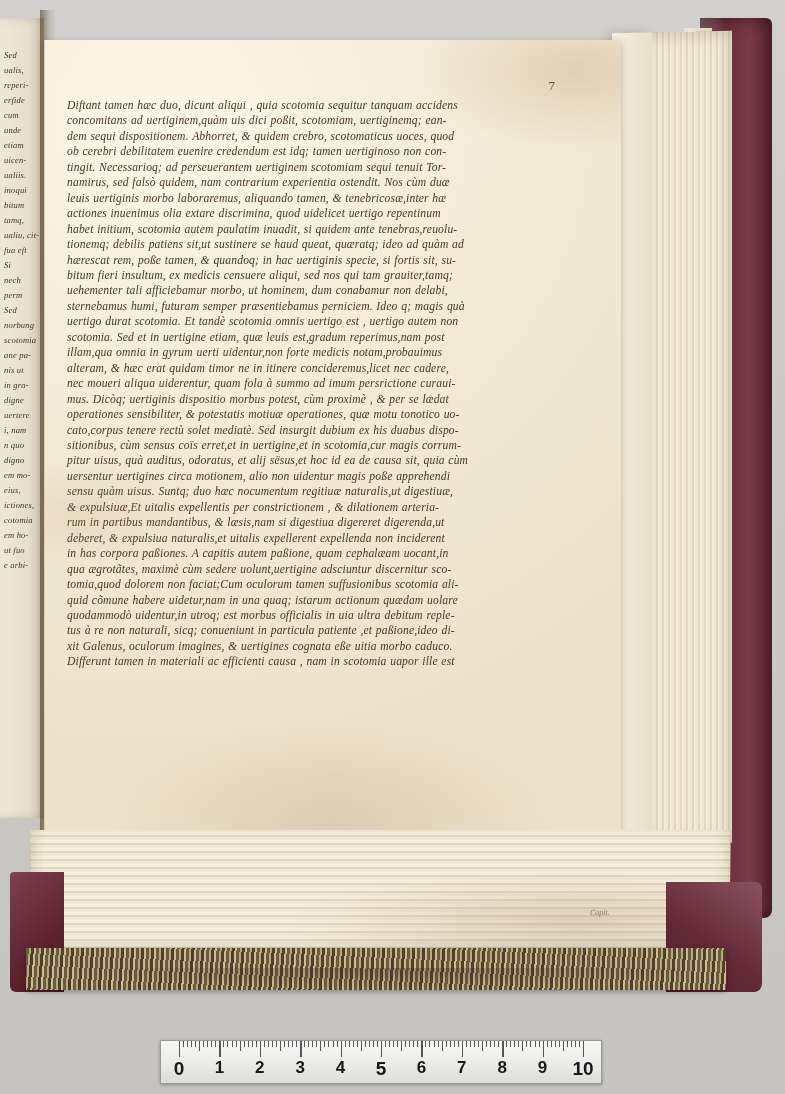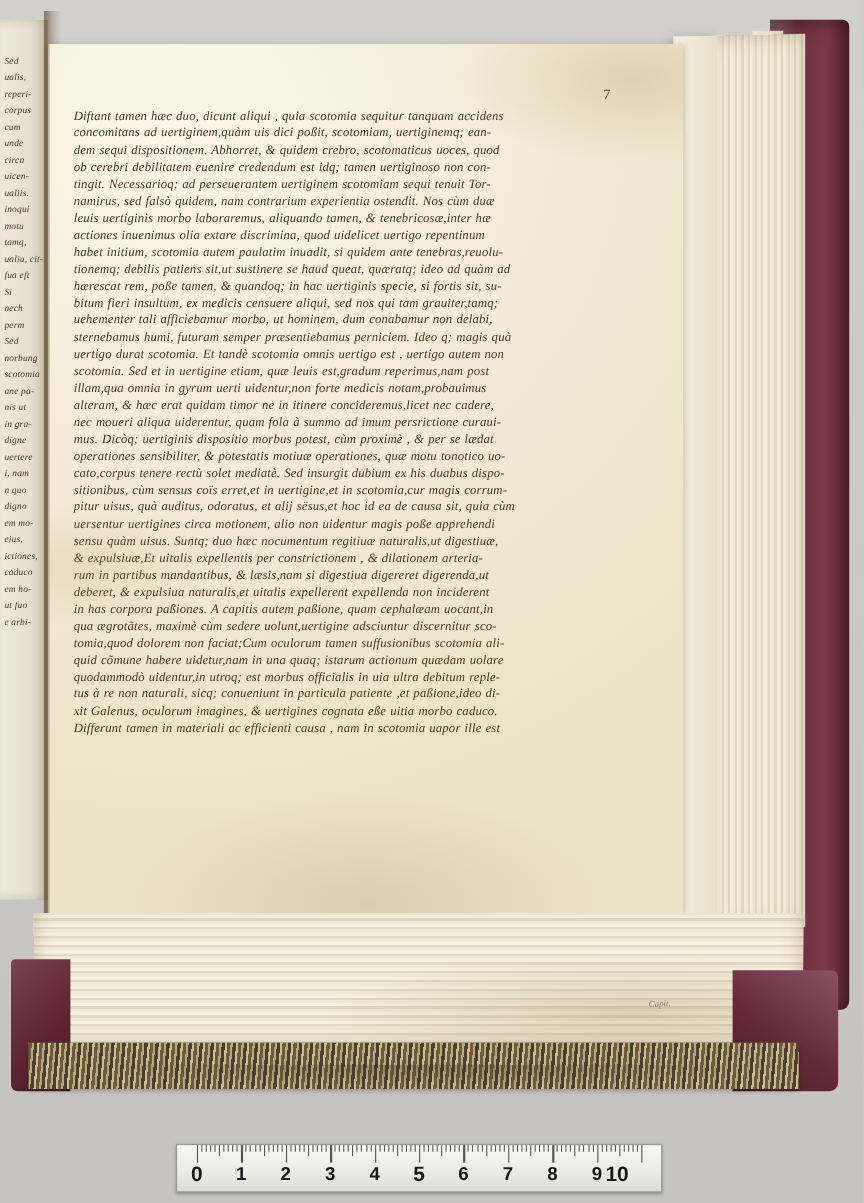--- a/index.html
+++ b/index.html
@@ -285,49 +285,49 @@
 <div id="stage">
   <div class="backdrop"></div>
 
   <div class="book">
 
     <div class="left-page">
       <div class="snips">
         <div>Sed</div>
         <div>ualis,</div>
         <div>reperi-</div>
-        <div>corpus</div>
+        <div>erfide</div>
         <div>cum</div>
         <div>unde</div>
-        <div>circa</div>
+        <div>etiam</div>
         <div>uicen-</div>
         <div>ualiis.</div>
         <div>inoqui</div>
-        <div>motu</div>
+        <div>bitum</div>
         <div>tamq,</div>
         <div>ualiu, cit-</div>
         <div>fua eft</div>
         <div>Si</div>
         <div>nech</div>
         <div>perm</div>
         <div>Sed</div>
         <div>norbung</div>
         <div>scotomia</div>
         <div>ane pa-</div>
         <div>nis ut</div>
         <div>in gra-</div>
         <div>digne</div>
         <div>uertere</div>
         <div>i, nam</div>
         <div>n quo</div>
         <div>digno</div>
         <div>em mo-</div>
         <div>eius,</div>
         <div>ictiones,</div>
-        <div>caduco</div>
+        <div>cotomia</div>
         <div>em ho-</div>
         <div>ut fuo</div>
         <div>e arbi-</div>
       </div>
     </div>
 
     <div class="gutter"></div>
 
     <div class="cover-right">
       <div class="flyleaf"></div>
@@ -498,16 +498,16 @@
         <div class="lab big" style="left: 18px;">0</div>
         <div class="lab" style="left: 58.4px;">1</div>
         <div class="lab" style="left: 98.8px;">2</div>
         <div class="lab" style="left: 139.2px;">3</div>
         <div class="lab" style="left: 179.6px;">4</div>
         <div class="lab big" style="left: 220px;">5</div>
         <div class="lab" style="left: 260.4px;">6</div>
         <div class="lab" style="left: 300.8px;">7</div>
         <div class="lab" style="left: 341.2px;">8</div>
         <div class="lab" style="left: 381.6px;">9</div>
-        <div class="lab big" style="left: 400px;">10</div>
+        <div class="lab big" style="left: 422px;">10</div>
       </div>
   </div>
 </div>
 
 </body></html>

